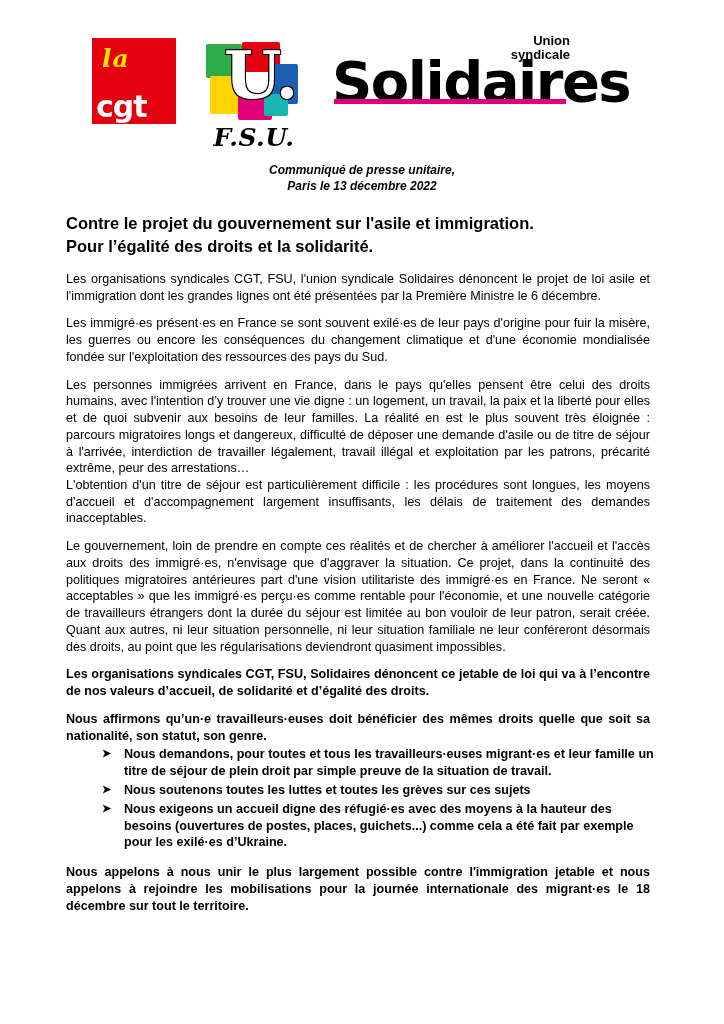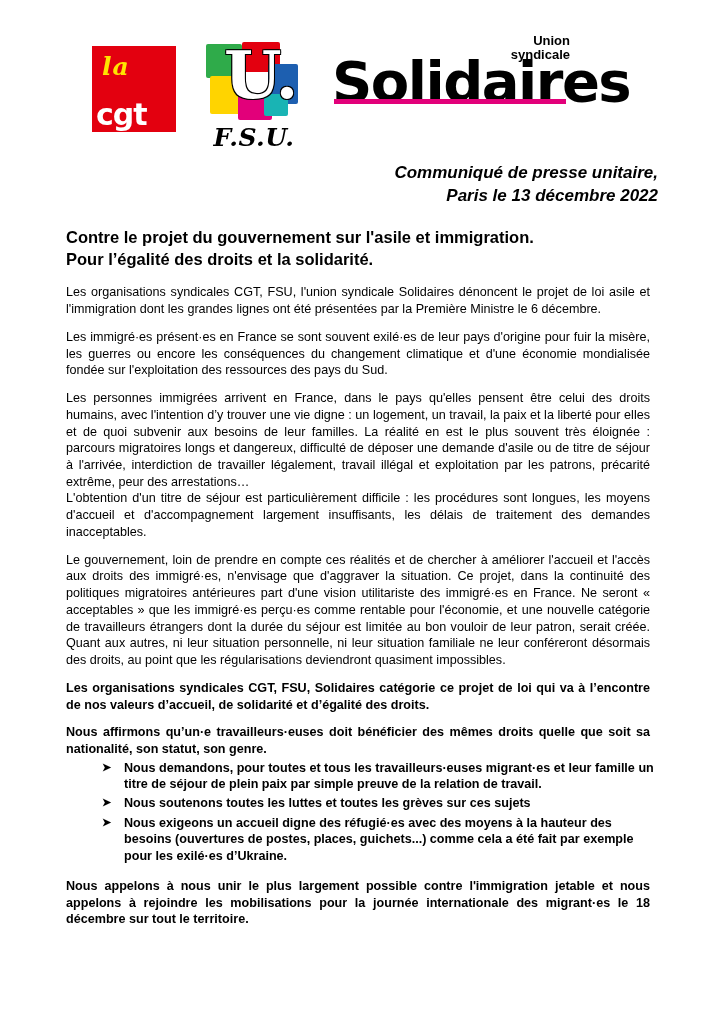--- a/index.html
+++ b/index.html
@@ -32,21 +32,21 @@
     padding-left: 26px;
     gap: 26px;
   }
 
   
   .cgt-logo {
     width: 84px;
     height: 86px;
     background: #e3000f;
     position: relative;
-    margin-top: 12px;
+    margin-top: 4px;
     flex: 0 0 auto;
     overflow: hidden;
   }
   .cgt-la {
     position: absolute;
     top: 8px;
     left: 10px;
     color: #ffe400;
     font-family: "DejaVu Serif", serif;
     font-style: italic;
@@ -140,24 +140,24 @@
     position: absolute;
     left: 2px;
     top: 65px;
     width: 232px;
     height: 5px;
     background: #e2007a;
   }
 
   
   .press-line {
-    text-align: right;
+    text-align: center;
     font-weight: bold;
     font-style: italic;
-    font-size: 17px;
+    font-size: 12px;
     line-height: 1.35;
     margin-top: 10px;
   }
 
   
   .doc-title {
     margin-top: 18px;
     font-size: 16.5px;
     font-weight: bold;
     line-height: 1.35;
@@ -246,25 +246,25 @@
     <span class="t-line">Pour l’égalité des droits et la solidarité.</span>
   </div>
 
   <div class="body-text">
 
     <p>Les organisations syndicales CGT, FSU, l'union syndicale Solidaires dénoncent le projet de loi asile et l'immigration dont les grandes lignes ont été présentées par la Première Ministre le 6 décembre.</p>
     <p>Les immigré·es présent·es en France se sont souvent exilé·es de leur pays d'origine pour fuir la misère, les guerres ou encore les conséquences du changement climatique et d'une économie mondialisée fondée sur l'exploitation des ressources des pays du Sud.</p>
     <p class="nogap">Les personnes immigrées arrivent en France, dans le pays qu'elles pensent être celui des droits humains, avec l'intention d’y trouver une vie digne : un logement, un travail, la paix et la liberté pour elles et de quoi subvenir aux besoins de leur familles. La réalité en est le plus souvent très éloignée : parcours migratoires longs et dangereux, difficulté de déposer une demande d'asile ou de titre de séjour à l'arrivée, interdiction de travailler légalement, travail illégal et exploitation par les patrons, précarité extrême, peur des arrestations…</p>
     <p>L'obtention d'un titre de séjour est particulièrement difficile : les procédures sont longues, les moyens d'accueil et d'accompagnement largement insuffisants, les délais de traitement des demandes inacceptables.</p>
     <p>Le gouvernement, loin de prendre en compte ces réalités et de chercher à améliorer l'accueil et l'accès aux droits des immigré·es, n'envisage que d'aggraver la situation. Ce projet, dans la continuité des politiques migratoires antérieures part d'une vision utilitariste des immigré·es en France. Ne seront « acceptables » que les immigré·es perçu·es comme rentable pour l'économie, et une nouvelle catégorie de travailleurs étrangers dont la durée du séjour est limitée au bon vouloir de leur patron, serait créée. Quant aux autres, ni leur situation personnelle, ni leur situation familiale ne leur conféreront désormais des droits, au point que les régularisations deviendront quasiment impossibles.</p>
-    <p class="bold-block">Les organisations syndicales CGT, FSU, Solidaires catégorie ce projet de loi qui va à l’encontre de nos valeurs d’accueil, de solidarité et d’égalité des droits.</p>
+    <p class="bold-block">Les organisations syndicales CGT, FSU, Solidaires dénoncent ce jetable de loi qui va à l’encontre de nos valeurs d’accueil, de solidarité et d’égalité des droits.</p>
     <p class="bold-block nogap">Nous affirmons qu’un·e travailleurs·euses doit bénéficier des mêmes droits quelle que soit sa nationalité, son statut, son genre.</p>
 
     <ul class="arrow-list">
-      <li>Nous demandons, pour toutes et tous les travailleurs·euses migrant·es et leur famille un titre de séjour de plein paix par simple preuve de la relation de travail.</li>
+      <li>Nous demandons, pour toutes et tous les travailleurs·euses migrant·es et leur famille un titre de séjour de plein droit par simple preuve de la situation de travail.</li>
       <li>Nous soutenons toutes les luttes et toutes les grèves sur ces sujets</li>
       <li>Nous exigeons un accueil digne des réfugié·es avec des moyens à la hauteur des besoins (ouvertures de postes, places, guichets...) comme cela a été fait par exemple pour les exilé·es d’Ukraine.</li>
     </ul>
 
     <p class="bold-block" style="margin-top:14px;">Nous appelons à nous unir le plus largement possible contre l'immigration jetable et nous appelons à rejoindre les mobilisations pour la journée internationale des migrant·es le 18 décembre sur tout le territoire.</p>
 
   </div>
 
 </div>
 

